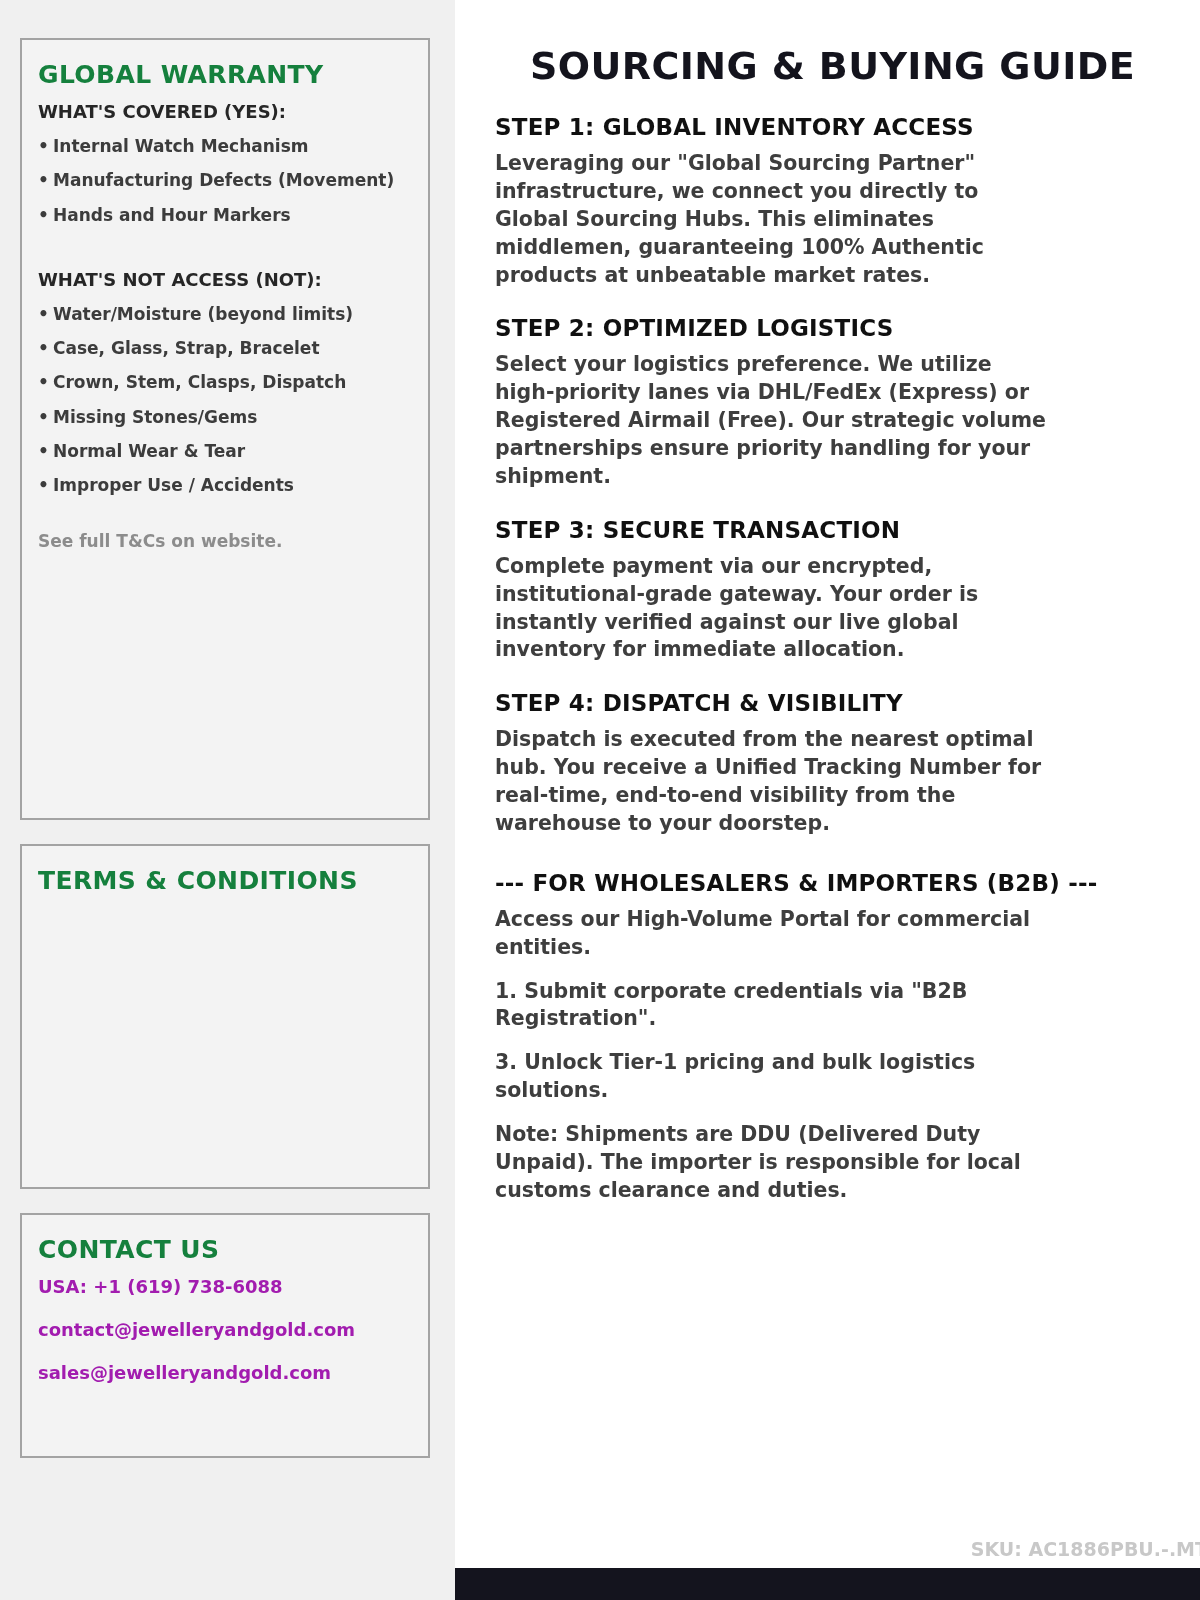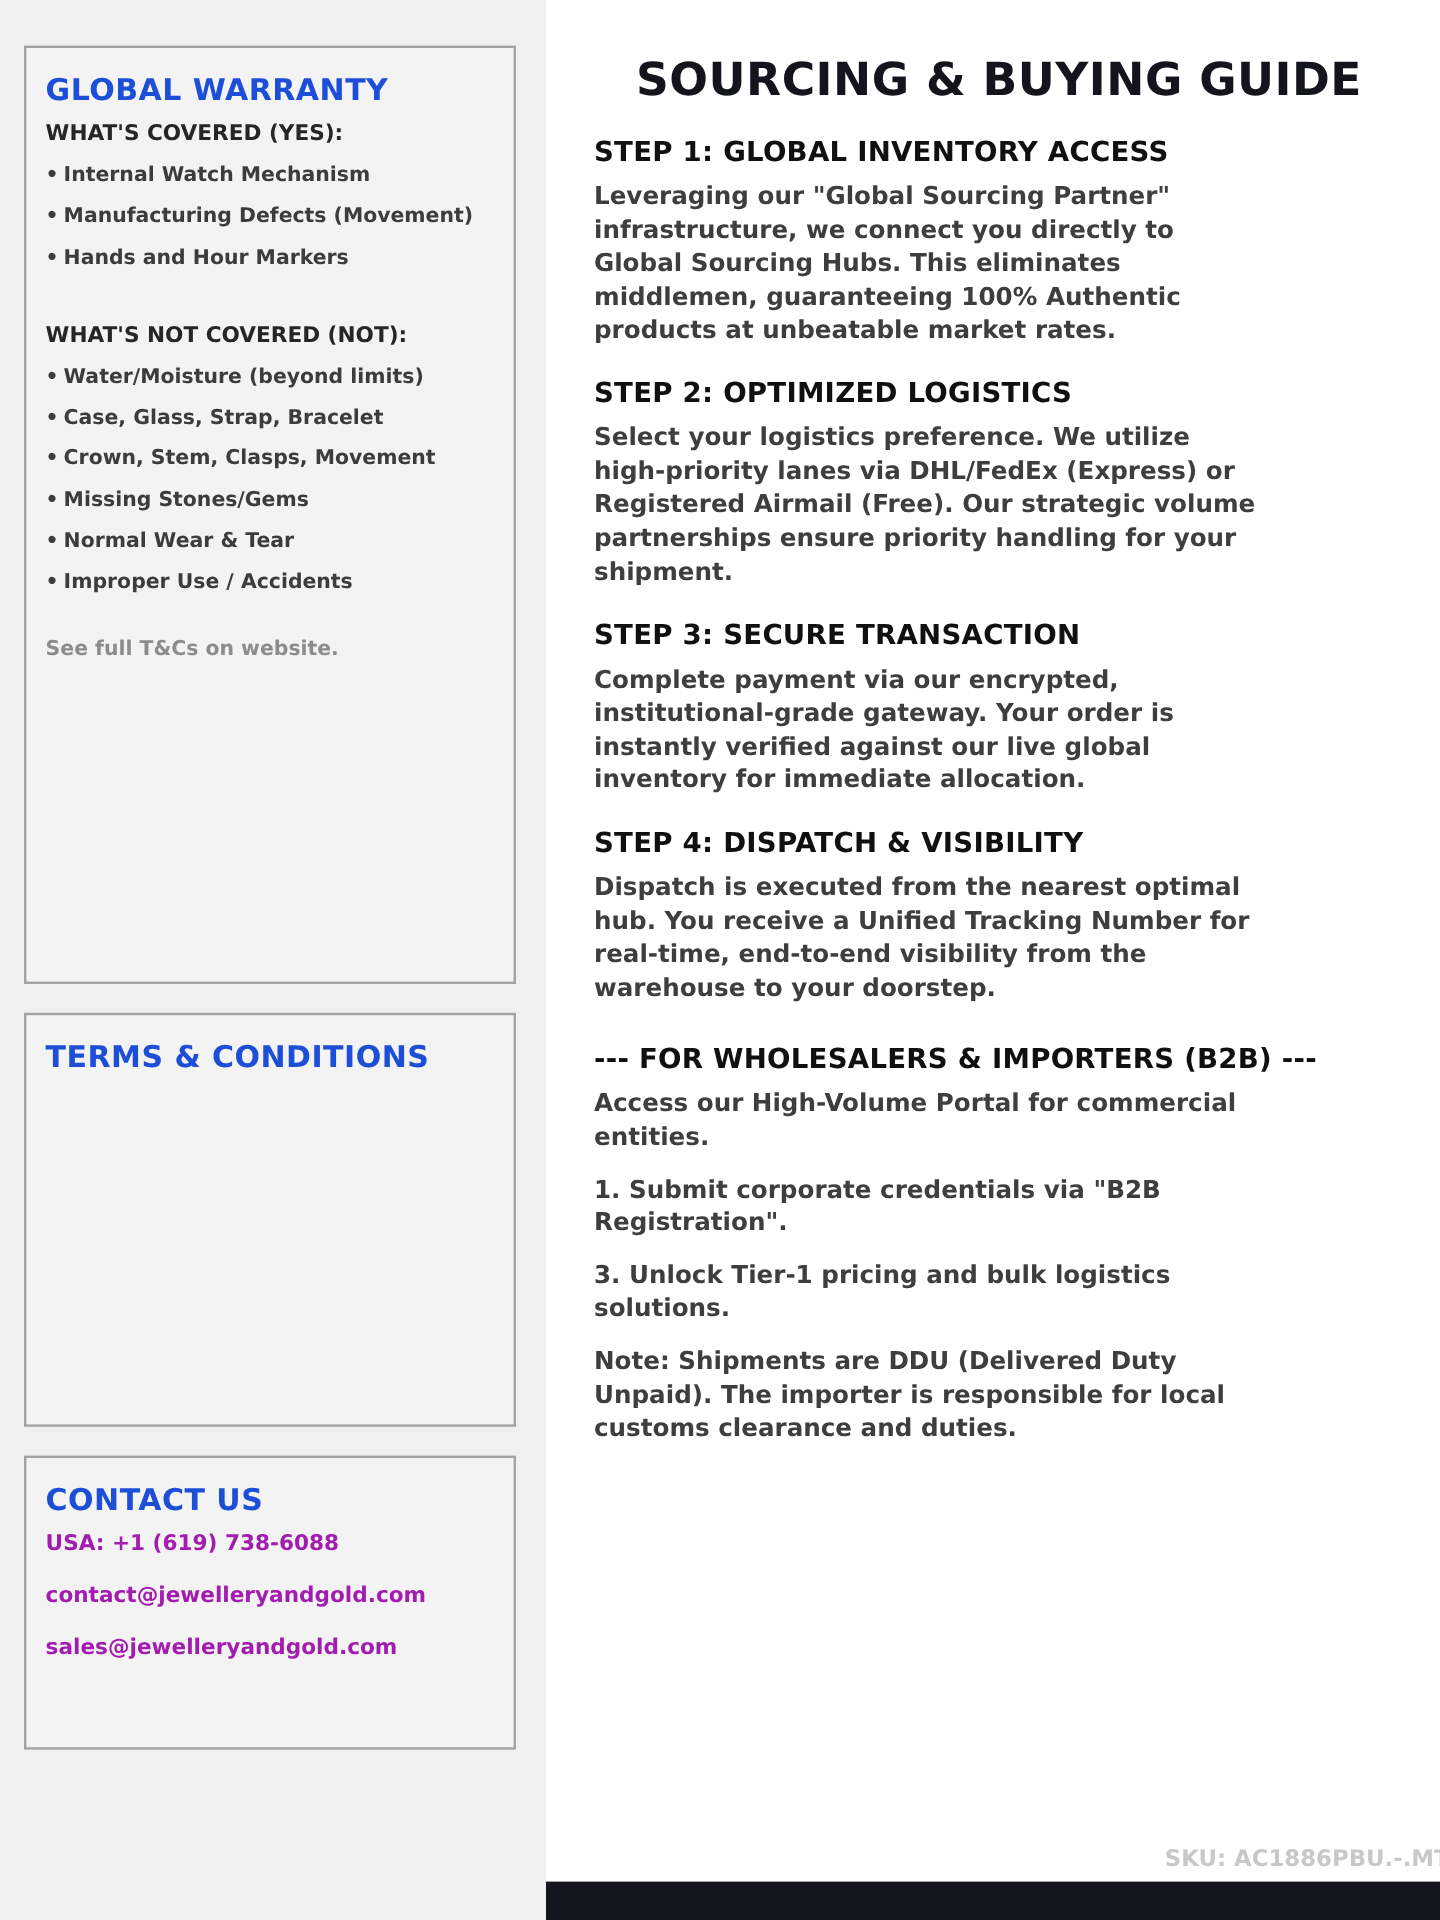--- a/index.html
+++ b/index.html
@@ -24,21 +24,21 @@
     padding: 20px 16px;
     margin-bottom: 24px;
   }
   .box-warranty { min-height: 782px; }
   .box-terms    { min-height: 345px; }
   .box-contact  { min-height: 245px; }
 
   .box h2 {
     font-size: 25px;
     font-weight: 800;
-    color: #1d4ed8;
+    color: #15803d;
     letter-spacing: 0.4px;
     margin-bottom: 12px;
   }
   .box h3 {
     font-size: 18px;
     font-weight: 700;
     color: #262626;
     margin-bottom: 8px;
   }
   .subhead-gap { margin-top: 36px; }
@@ -136,25 +136,25 @@
   <aside class="sidebar">
 
     <section class="box box-warranty">
       <h2>GLOBAL WARRANTY</h2>
       <h3>WHAT'S COVERED (YES):</h3>
       <ul>
         <li>Internal Watch Mechanism</li>
         <li>Manufacturing Defects (Movement)</li>
         <li>Hands and Hour Markers</li>
       </ul>
-      <h3 class="subhead-gap">WHAT'S NOT COVERED (NOT):</h3>
+      <h3 class="subhead-gap">WHAT'S NOT ACCESS (NOT):</h3>
       <ul>
         <li>Water/Moisture (beyond limits)</li>
         <li>Case, Glass, Strap, Bracelet</li>
-        <li>Crown, Stem, Clasps, Movement</li>
+        <li>Crown, Stem, Clasps, Dispatch</li>
         <li>Missing Stones/Gems</li>
         <li>Normal Wear &amp; Tear</li>
         <li>Improper Use / Accidents</li>
       </ul>
       <p class="footnote">See full T&amp;Cs on website.</p>
     </section>
 
     <section class="box box-terms">
       <h2>TERMS &amp; CONDITIONS</h2>
     </section>

